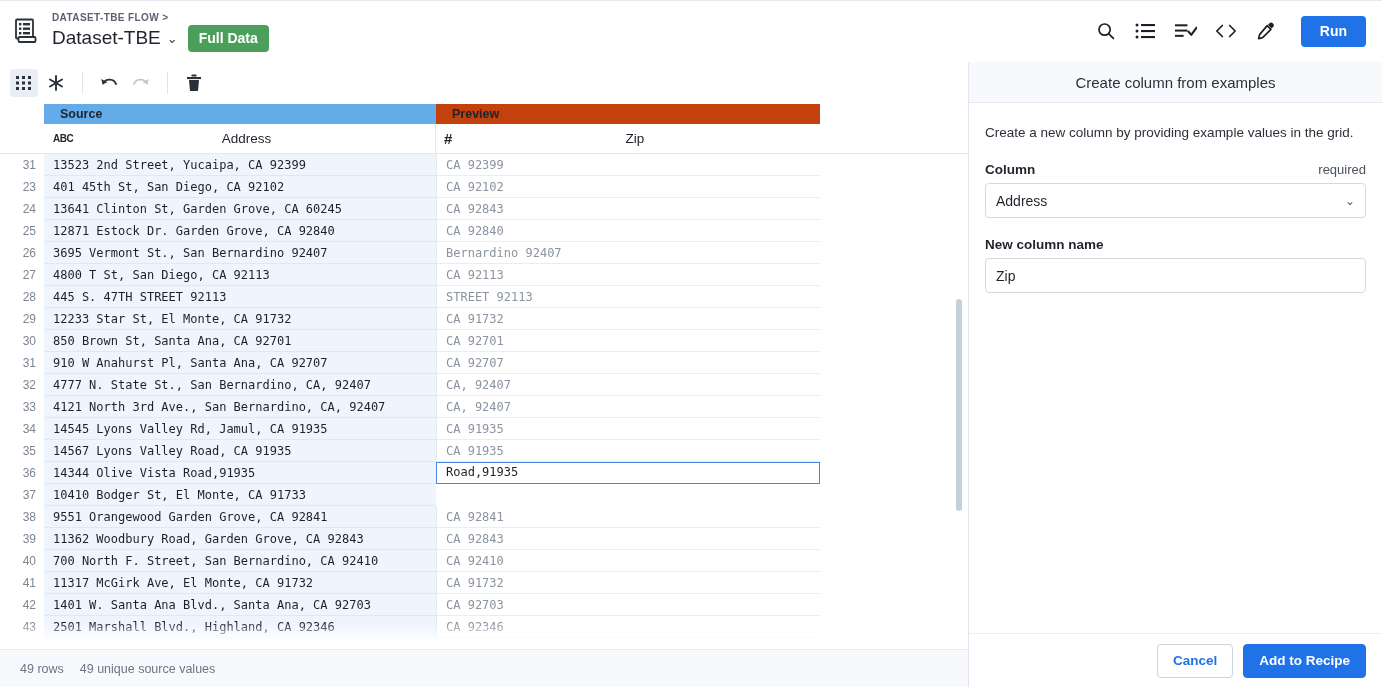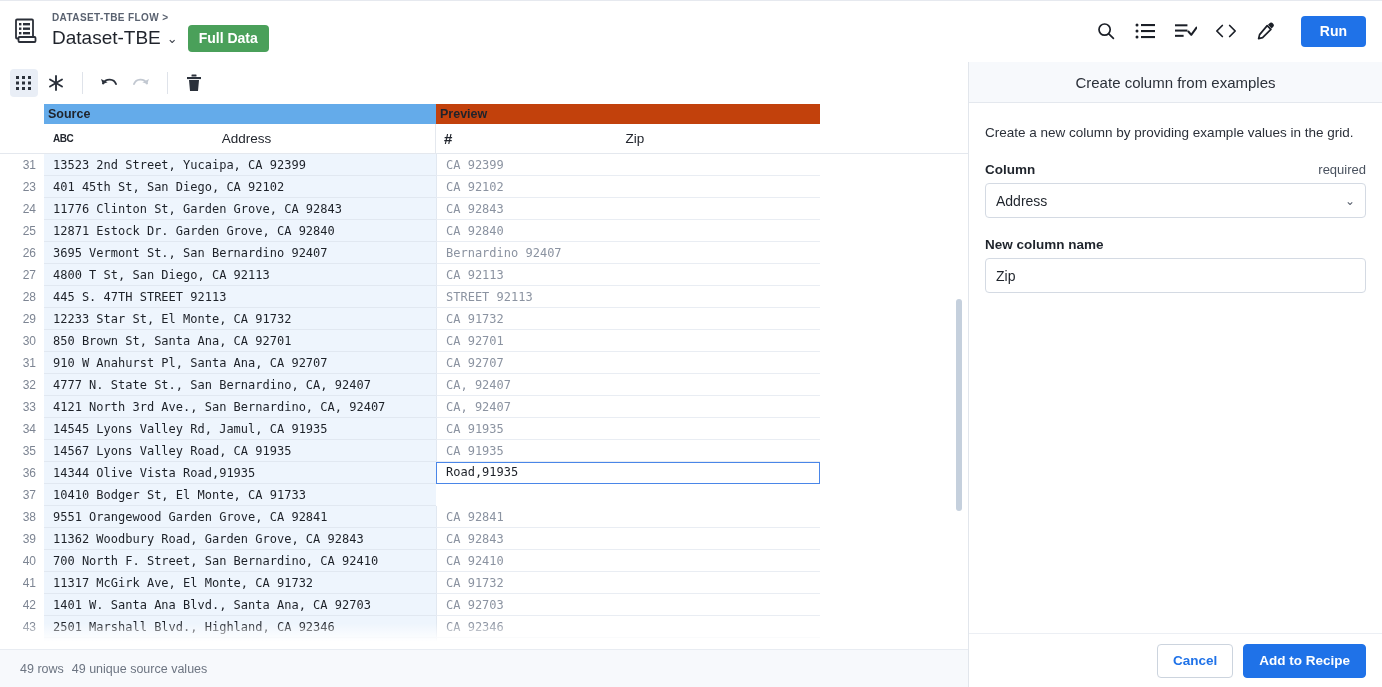--- a/index.html
+++ b/index.html
@@ -57,21 +57,21 @@
     width:28px; height:28px; display:flex; align-items:center; justify-content:center;
     border-radius:4px; color:#2b313b; cursor:pointer;
   }
   .tb-btn.active { background:#e9eef6; }
   .tb-btn.disabled { color:#b9bfc9; cursor:default; }
   .tb-sep { width:1px; height:22px; background:#dfe3ea; margin: 0 8px; }
 
   
   .grid-wrap { flex:1; min-height:0; position:relative; overflow:hidden; }
   .bands { display:flex; height: 20px; padding-left: 44px; }
-  .band { font-size: 12.5px; font-weight:700; color:#1f232b; padding: 2px 0 0 4px; line-height:17px; }
+  .band { font-size: 12.5px; font-weight:700; color:#1f232b; padding: 2px 0 0 16px; line-height:17px; }
   .band.source { width: 392px; background:#64abea; }
   .band.preview { width: 384px; background:#c2410c; }
 
   .colheads { display:flex; padding-left:44px; height: 30px; border-bottom:1px solid #e4e8ee; }
   .colhead { display:flex; align-items:center; position:relative; font-size:13px; color:#262a33; }
   .colhead.source { width:392px; border-right:1px solid #e4e8ee; }
   .colhead.preview { width:384px; }
   .type-ico { font-size:10px; font-weight:700; letter-spacing:-0.5px; color:#23272f; padding-left:9px; width:40px; }
   .type-ico.hash { font-size:15px; font-weight:700; letter-spacing:0; padding-left:8px; }
   .colname { flex:1; text-align:center; font-size:13.5px; color:#22262e; padding-right:26px; }
@@ -95,21 +95,21 @@
   }
 
   
   .grid-fade {
     position:absolute; left:0; right:0; bottom:0; height:26px;
     background:linear-gradient(to bottom, rgba(255,255,255,0) 0%, #ffffff 72%);
     pointer-events:none;
   }
   .statusbar {
     height:38px; min-height:38px; display:flex; align-items:center;
-    gap:8px; padding-left:20px; background:#f7f9fc; border-top:1px solid #e8ecf2;
+    gap:16px; padding-left:20px; background:#f7f9fc; border-top:1px solid #e8ecf2;
     font-size:12.5px; color:#6d7582;
   }
 
   
   .vscroll {
     position:absolute; right:6px; top:0; width:6px; height:100%; pointer-events:none;
   }
   .vscroll .thumb {
     position:absolute; left:0; width:6px; border-radius:3px; background:#c5d0dd;
   }
@@ -290,21 +290,21 @@
               <div class="cell src">13523 2nd Street, Yucaipa, CA 92399</div>
               <div class="cell prv">CA 92399</div>
             </div>
             <div class="row">
               <div class="rownum">23</div>
               <div class="cell src">401 45th St, San Diego, CA 92102</div>
               <div class="cell prv">CA 92102</div>
             </div>
             <div class="row">
               <div class="rownum">24</div>
-              <div class="cell src">11776 Clinton St, Garden Grove, CA 92843</div>
+              <div class="cell src">13641 Clinton St, Garden Grove, CA 60245</div>
               <div class="cell prv">CA 92843</div>
             </div>
             <div class="row">
               <div class="rownum">25</div>
               <div class="cell src">12871 Estock Dr. Garden Grove, CA 92840</div>
               <div class="cell prv">CA 92840</div>
             </div>
             <div class="row">
               <div class="rownum">26</div>
               <div class="cell src">3695 Vermont St., San Bernardino 92407</div>

